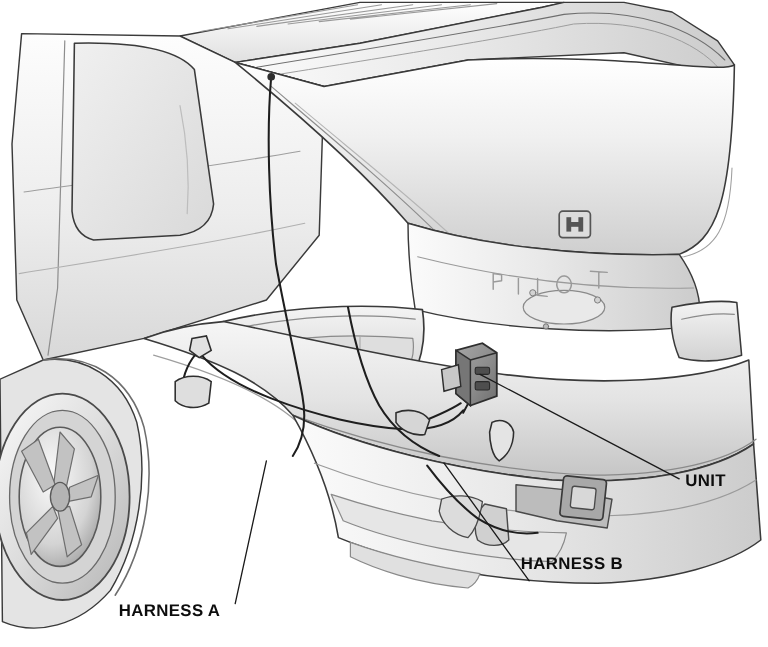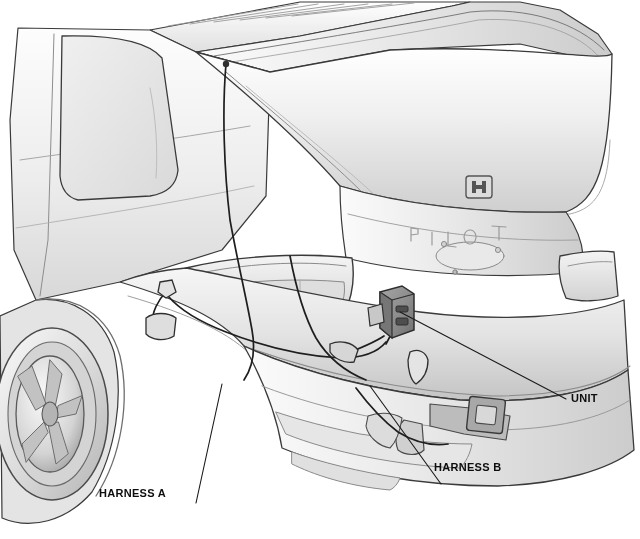--- a/index.html
+++ b/index.html
@@ -7,28 +7,28 @@
   body{
     width:640px;height:539px;overflow:hidden;position:relative;
     font-family:"Liberation Sans", sans-serif;
   }
   #stage{position:absolute;inset:0;width:640px;height:539px;}
   #stage svg{display:block;width:640px;height:539px;}
   .callout{
     position:absolute;
     font-family:"Liberation Sans", sans-serif;
     font-weight:bold;
-    font-size:11px;
+    font-size:14px;
     letter-spacing:0.3px;
     color:#0d0d0d;
     white-space:nowrap;
     line-height:1;
     text-align:center;
   }
-  #lbl-harness-a{left:99px;top:488px;}
+  #lbl-harness-a{left:99px;top:501px;}
   #lbl-harness-b{left:434px;top:462px;}
   #lbl-unit{left:571px;top:393px;}
 </style>
 </head>
 <body>
 
 <div id="stage">
 <svg viewBox="0 0 640 539" xmlns="http://www.w3.org/2000/svg">
   <defs>
     <linearGradient id="gBodyV" x1="0" y1="0" x2="0" y2="1">

